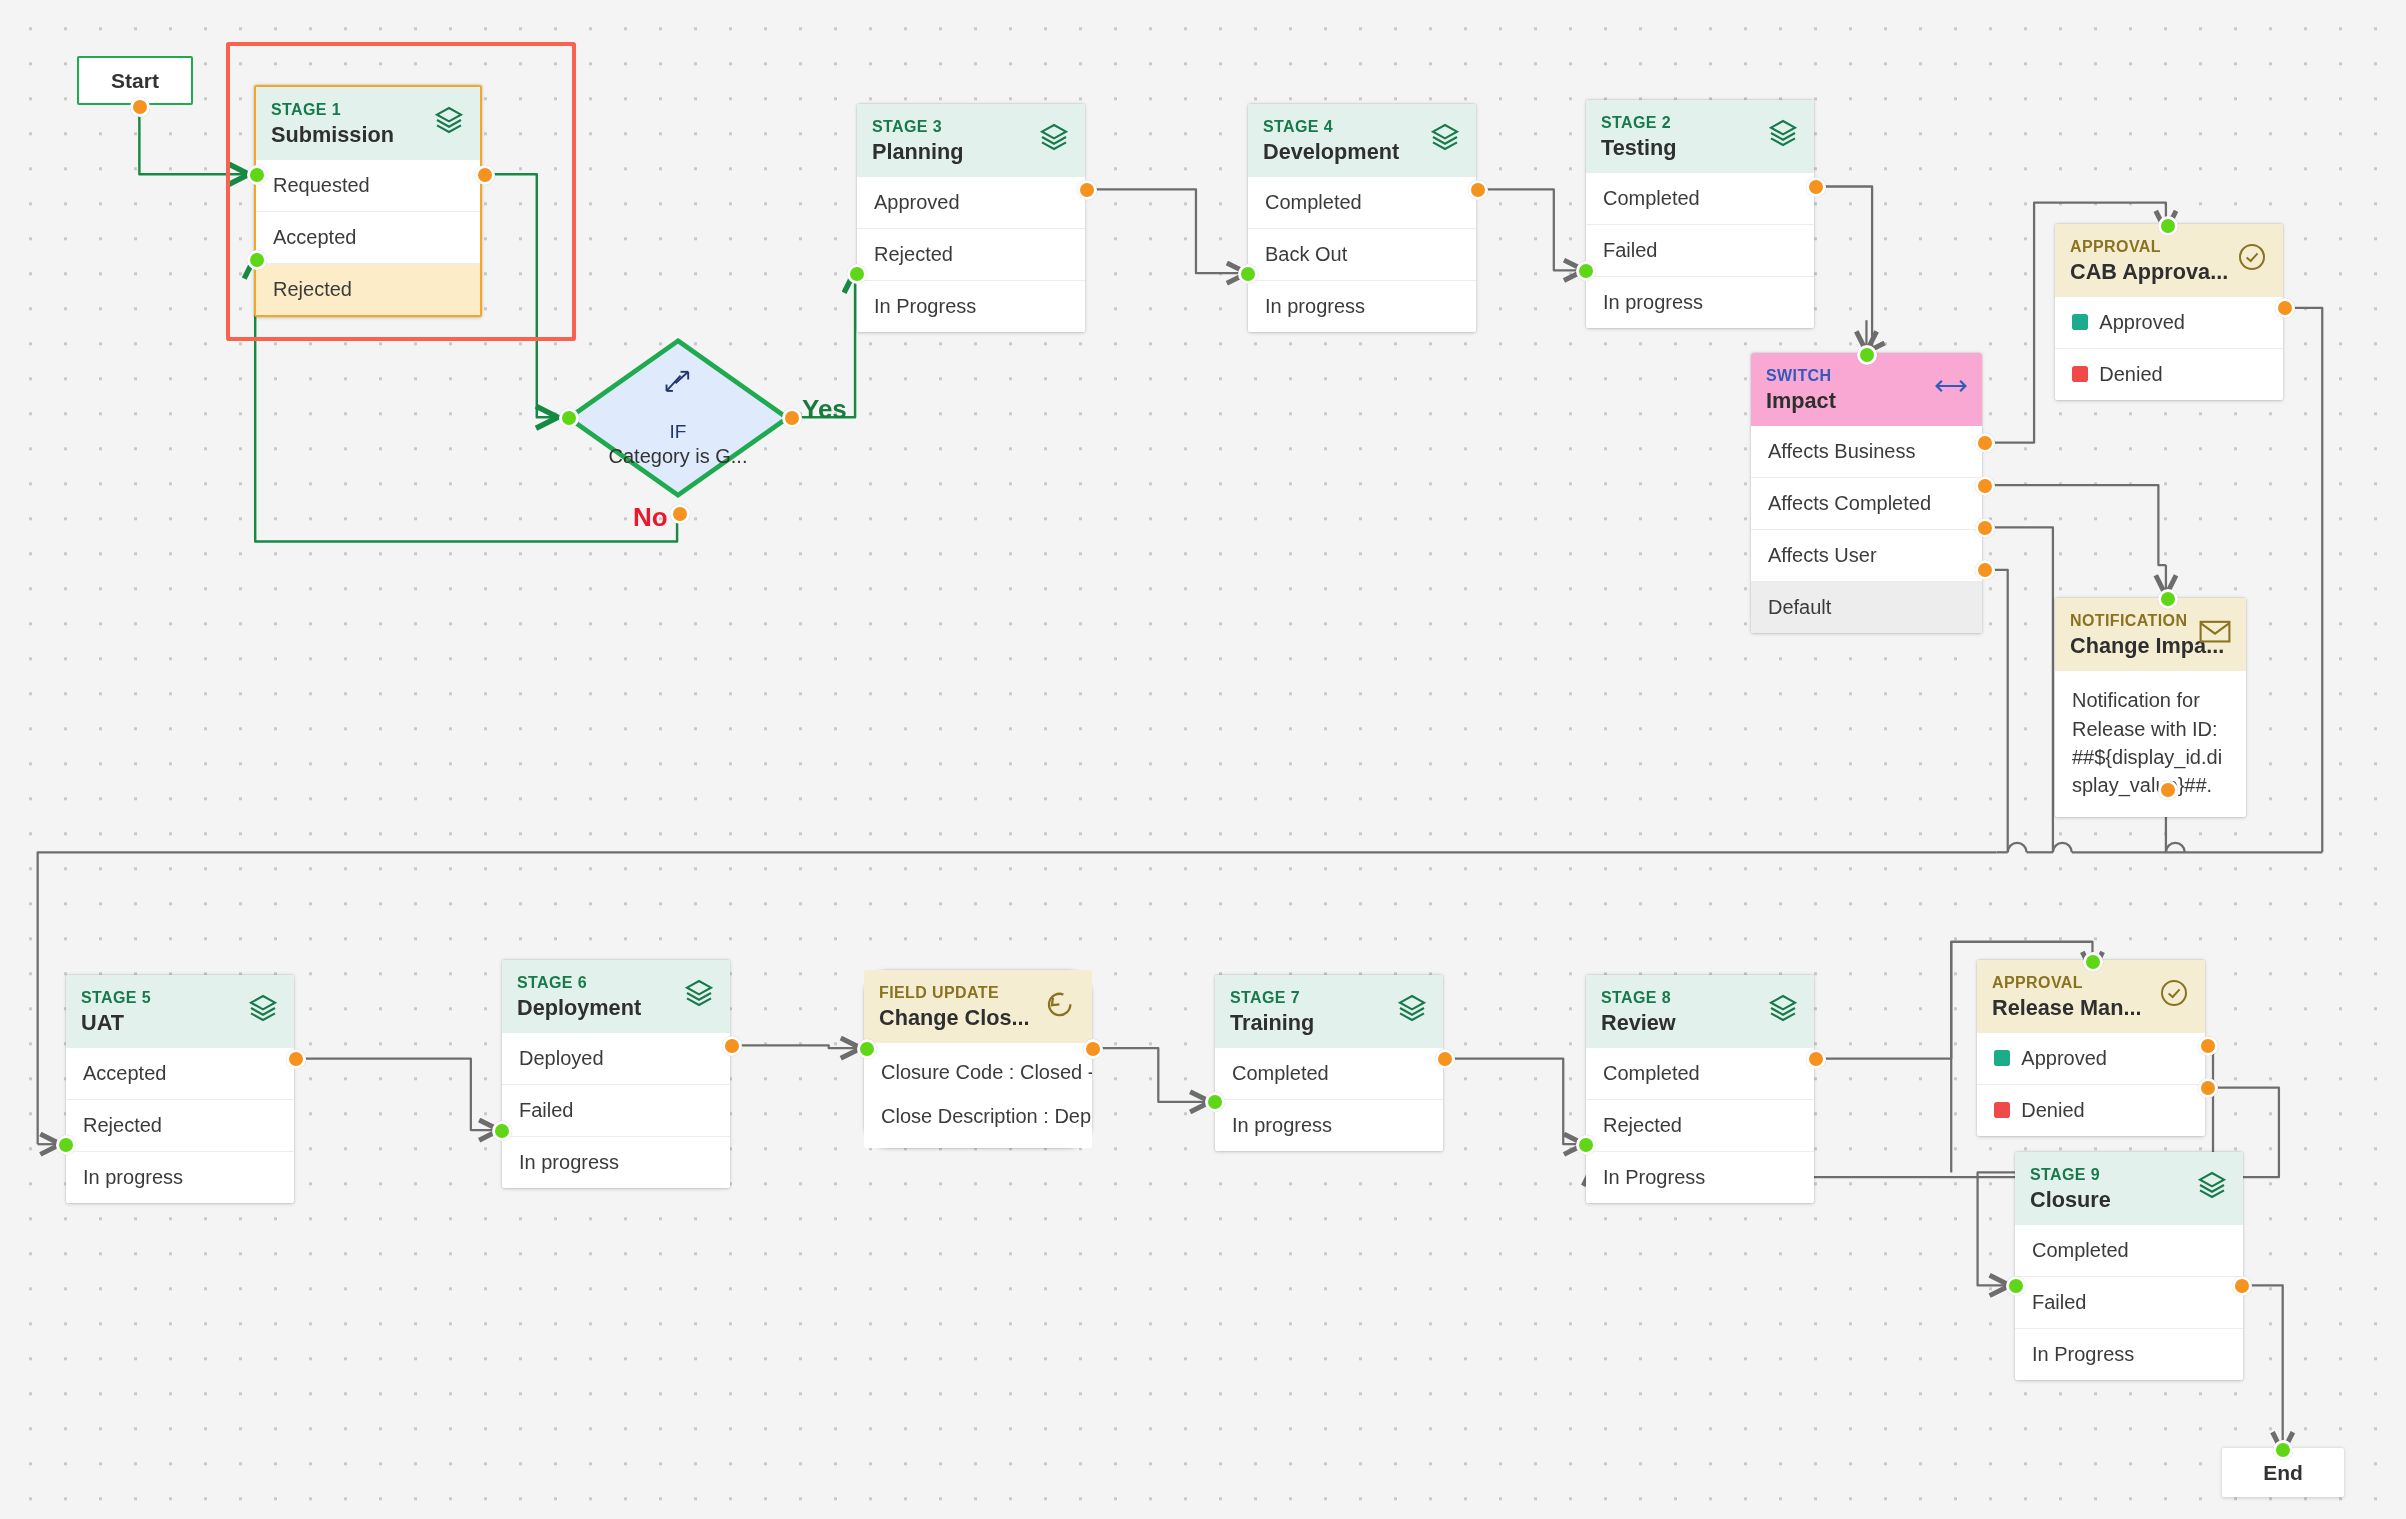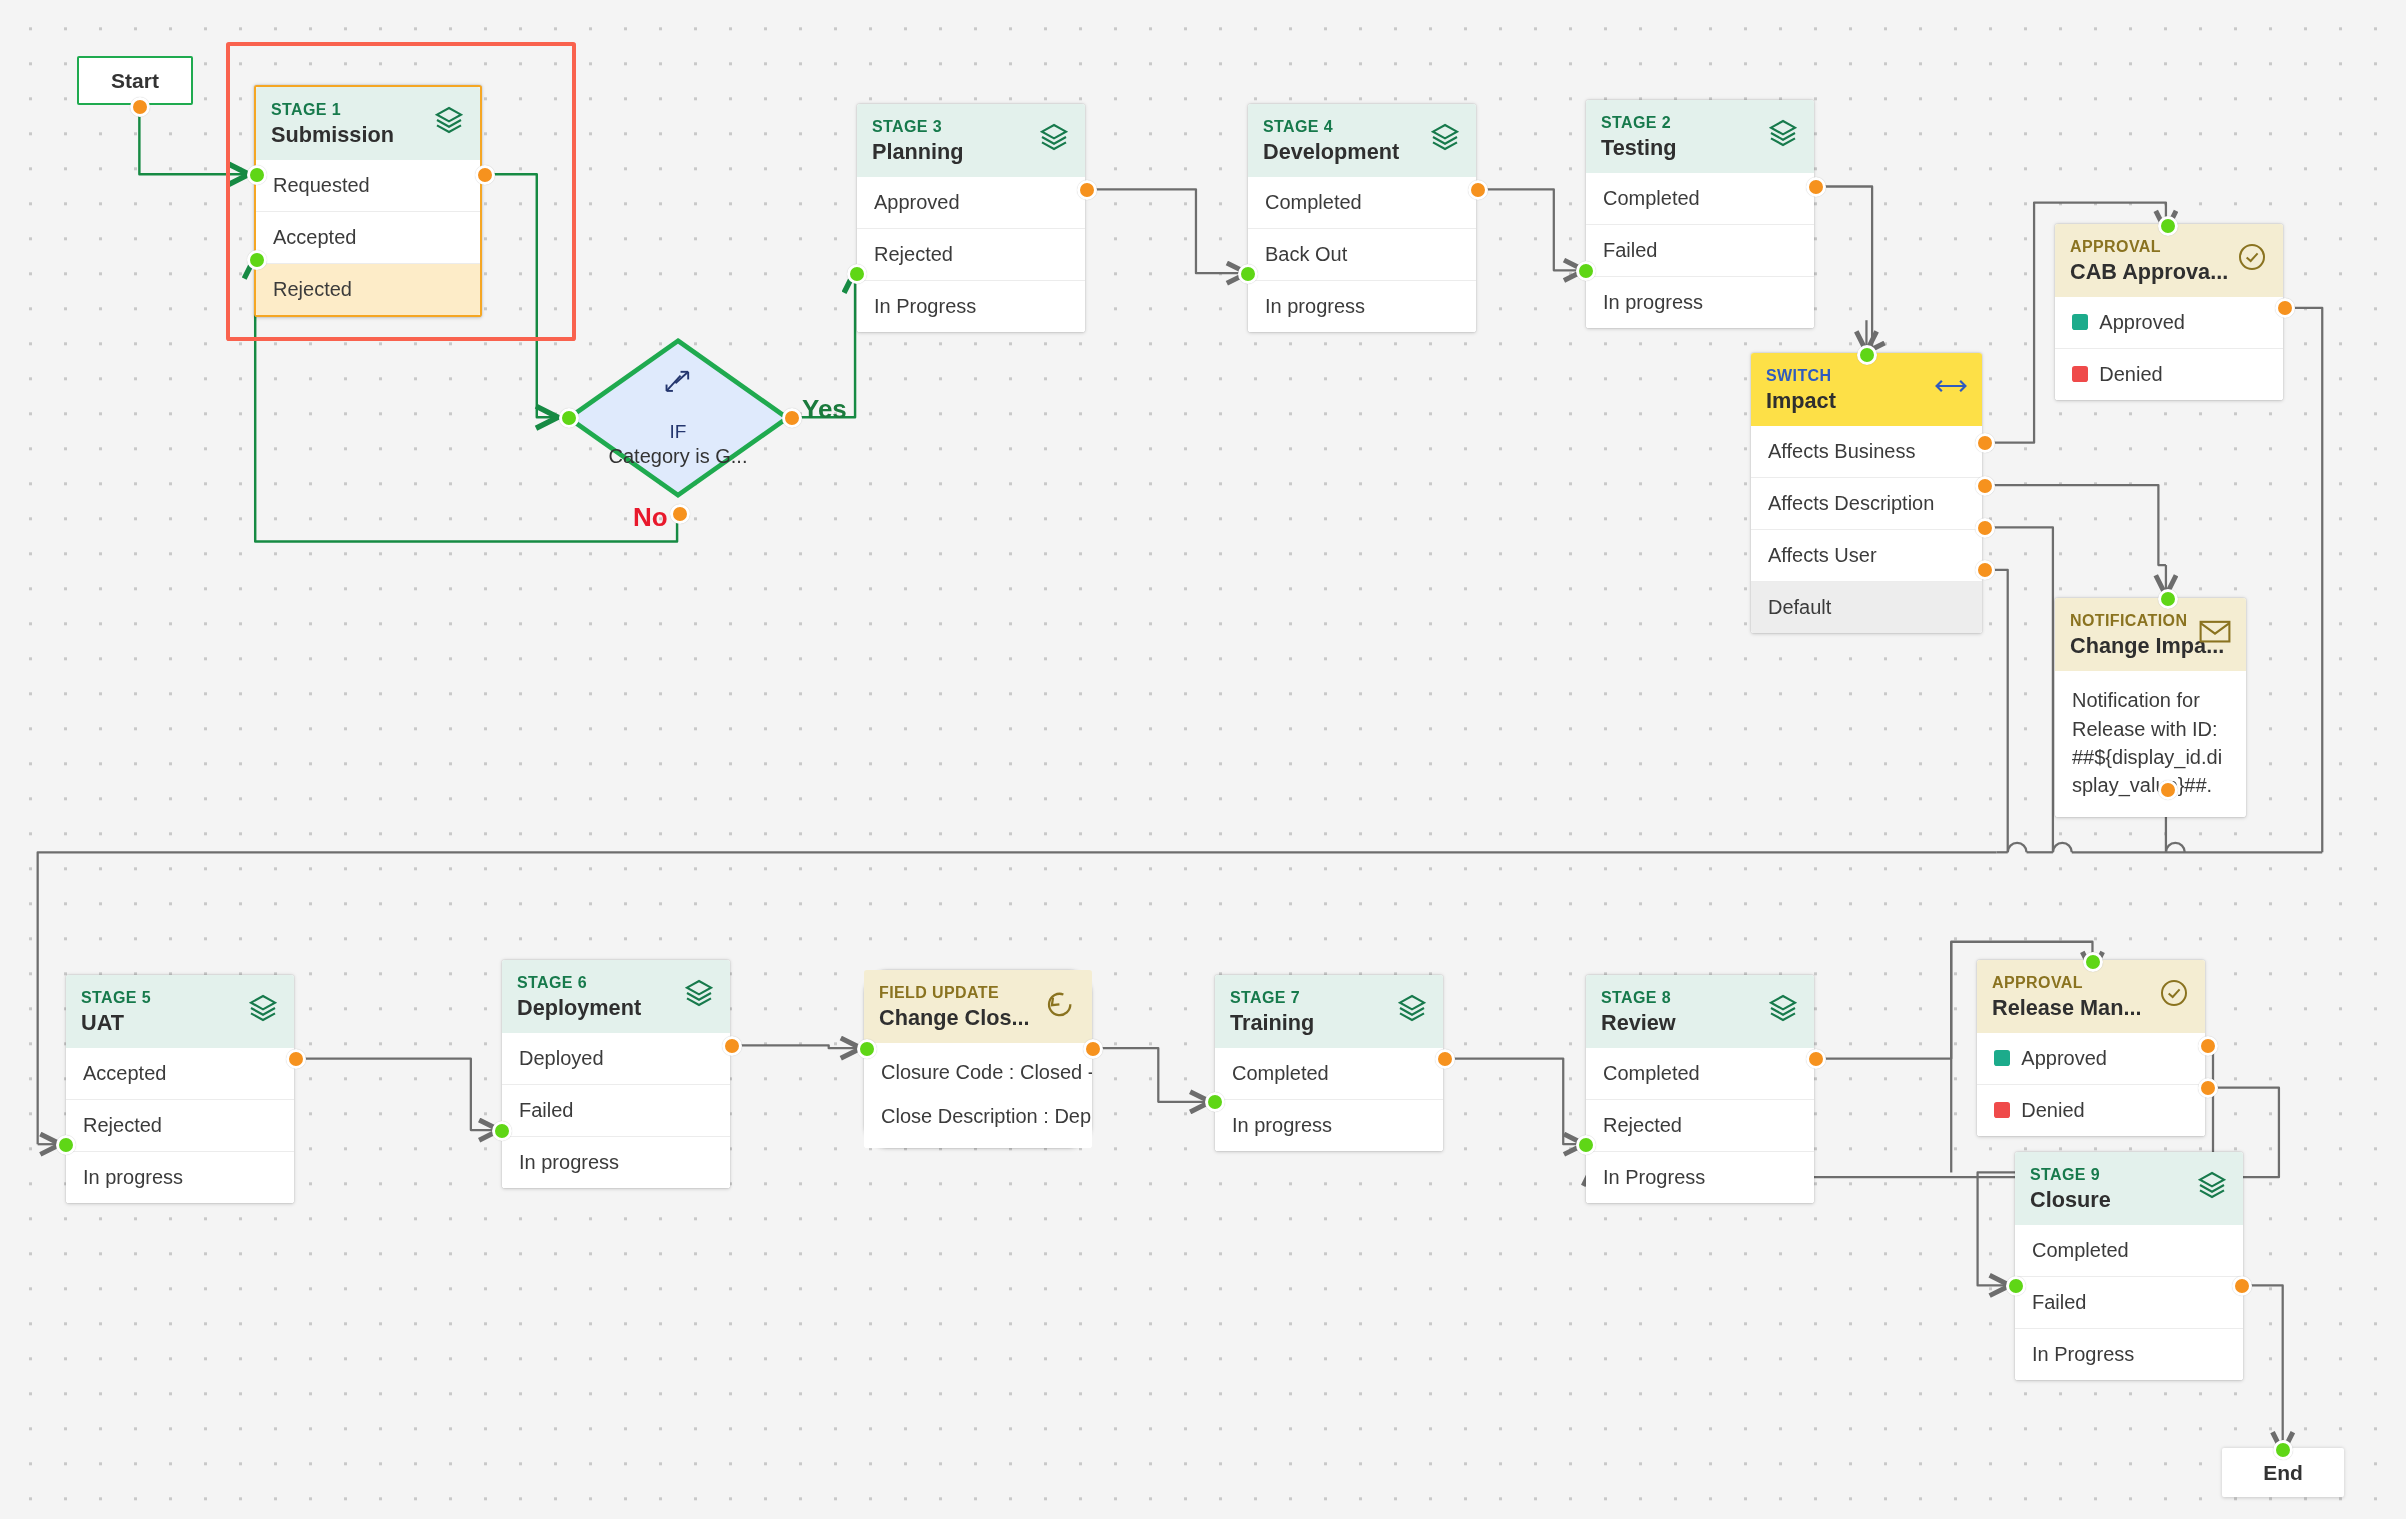--- a/index.html
+++ b/index.html
@@ -73,21 +73,21 @@
 
   
   .stage .nhead { background: #e3f1ec; }
   .stage .nkind { color: #177a4c; font-size: 16px; }
 
   
   .cream .nhead { background: #f4edd2; }
   .cream .nkind { color: #8a7320; font-size: 16px; }
 
   
-  .switchn .nhead { background: #fde047; }
+  .switchn .nhead { background: #f9a8d4; }
   .switchn .nkind { color: #2f5bbf; font-size: 16px; }
 
   
   .terminal {
     position: absolute;
     background: #fff;
     border: 2.8px solid #1faa4f;
     border-radius: 1.9px;
     display: flex;
     align-items: center;
@@ -381,21 +381,21 @@
         <div class="nkind">SWITCH</div>
         <div class="ntitle">Impact</div>
         <svg class="nicon" viewBox="0 0 26 16" fill="none" stroke="#2f5bbf" stroke-width="1.7">
           <path d="M2 8 H24"></path>
             <path d="M6 4 L2 8 L6 12"></path>
             <path d="M20 4 L24 8 L20 12"></path>
         </svg>
       </div>
       <div class="rows">
         <div class="row">Affects Business</div>
-        <div class="row">Affects Description</div>
+        <div class="row">Affects Completed</div>
         <div class="row">Affects User</div>
         <div class="row grey">Default</div>
       </div>
     </div>
   </div>
   <div class="port in" style="left:1857px; top:345px;"></div>
   <div class="port out" style="left:1975px; top:433px;"></div>
   <div class="port out" style="left:1975px; top:476px;"></div>
   <div class="port out" style="left:1975px; top:518px;"></div>
   <div class="port out" style="left:1975px; top:560px;"></div>

